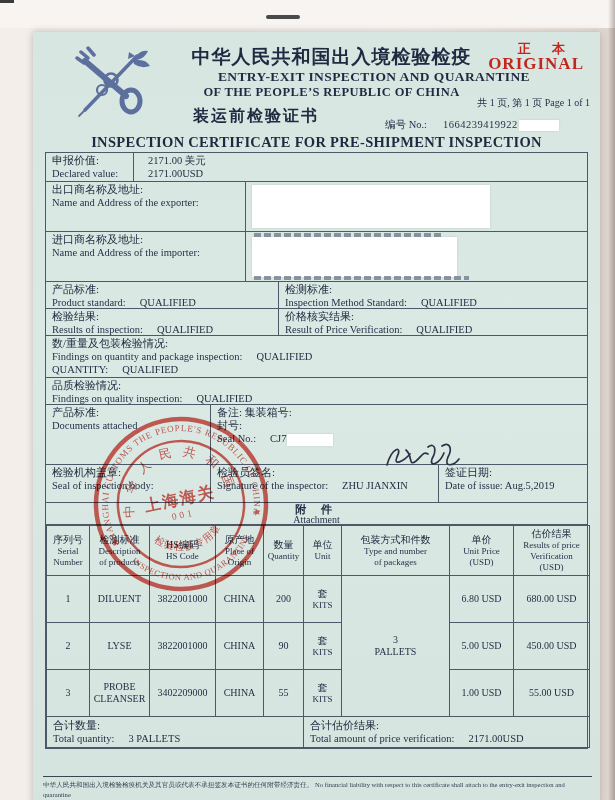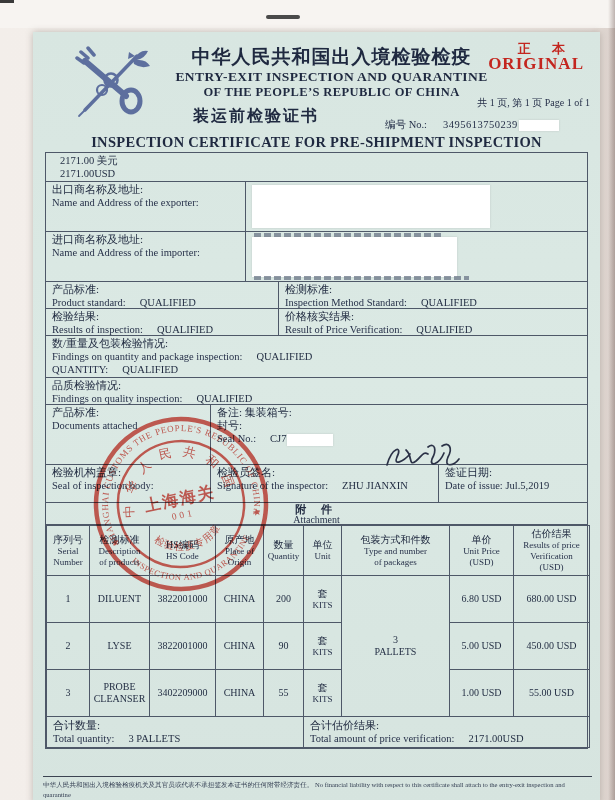--- a/index.html
+++ b/index.html
@@ -15,21 +15,21 @@
   .paper{
     position:absolute;left:33px;top:32px;width:567px;height:772px;
     background:linear-gradient(180deg,#d8e6e1 0%,#dbe9e4 45%,#d6e4df 100%);
     box-shadow:0 0 7px rgba(90,80,70,.35);
     overflow:hidden;
     text-decoration:underline;
   }
   
   .org-cn{position:absolute;left:118px;right:88px;top:12px;text-align:center;
     font-size:19px;font-weight:bold;letter-spacing:1px;color:#1f2940;}
-  .org-en1{position:absolute;left:100px;right:70px;top:37px;text-align:center;
+  .org-en1{position:absolute;left:100px;right:70px;top:37px;text-align:right;
     font-size:13.5px;font-weight:bold;letter-spacing:.4px;color:#1f2940;}
   .org-en2{position:absolute;left:100px;right:70px;top:53px;text-align:center;
     font-size:12.5px;font-weight:bold;letter-spacing:.4px;color:#1f2940;}
   .copy-cn{position:absolute;right:26px;top:8px;font-size:13px;font-weight:bold;
     letter-spacing:9px;color:#c3261f;white-space:nowrap;}
   .copy-en{position:absolute;right:16px;top:22px;font-size:17px;font-weight:bold;
     letter-spacing:1px;color:#c3261f;}
   .page-info{position:absolute;right:10px;top:64px;font-size:10px;color:#27314a;}
   .doc-title-cn{position:absolute;left:160px;top:74px;font-size:16px;font-weight:bold;
     letter-spacing:2px;color:#1f2940;}
@@ -103,27 +103,31 @@
   </svg>
 
   <div class="org-cn">中华人民共和国出入境检验检疫</div>
   <div class="org-en1">ENTRY-EXIT INSPECTION AND QUARANTINE</div>
   <div class="org-en2">OF THE PEOPLE’S REPUBLIC OF CHINA</div>
   <div class="copy-cn">正 本</div>
   <div class="copy-en">ORIGINAL</div>
   <div class="page-info">共 1 页, 第 1 页 Page 1 of 1</div>
   <div class="doc-title-cn">装运前检验证书</div>
   <div class="doc-no">
-    <span>编号 No.:</span><span class="num">3495613750239</span><span class="redact-inline" style="width:40px;height:11px;margin-left:1px;"></span>
+    <span>编号 No.:</span><span class="num">1664239419922</span><span class="redact-inline" style="width:40px;height:11px;margin-left:1px;"></span>
   </div>
   <div class="doc-title-en">INSPECTION CERTIFICATE FOR PRE-SHIPMENT INSPECTION</div>
 
   <div class="doc-table">
 
     <div class="row" style="height:28px;">
+      <div class="cell b-r" style="width:88px;">
+        <div class="lc">申报价值:</div>
+        <div class="le">Declared value:</div>
+      </div>
       <div class="cell" style="flex:1;padding-left:14px;">
         <div class="val">2171.00 美元</div>
         <div class="val">2171.00USD</div>
       </div>
     </div>
 
     <div class="row" style="height:50px;">
       <div class="cell b-r" style="width:200px;">
         <div class="lc">出口商名称及地址:</div>
         <div class="le">Name and Address of the exporter:</div>
@@ -202,21 +206,21 @@
       </div>
       <div class="cell b-r" style="width:228px;">
         <svg class="sig" viewBox="0 0 86 38">
           <path d="M8 26 C13 8, 24 6, 18 18 C14 27, 24 23, 31 15 M27 11 C34 17, 29 28, 37 22 C43 17, 44 12, 49 15 M49 8 C56 3, 58 11, 53 20 C50 28, 60 26, 65 14 M63 7 C70 2, 74 9, 69 18 C64 29, 75 27, 80 20" fill="none" stroke="#2b3247" stroke-width="1.7" stroke-linecap="round"></path>
         </svg>
         <div class="lc">检验员签名:</div>
         <div class="le"><span>Signature of the inspector:</span><span class="val gap2">ZHU JIANXIN</span></div>
       </div>
       <div class="cell" style="flex:1;">
         <div class="lc">签证日期:</div>
-        <div class="le"><span>Date of issue:</span> <span class="val">Jul.5,2019</span></div>
+        <div class="le"><span>Date of issue:</span> <span class="val">Aug.5,2019</span></div>
       </div>
     </div>
 
     <div class="row attach-title" style="height:22px;display:block;">
       <div class="lc">附 件</div>
       <div class="le">Attachment</div>
     </div>
 
     <div class="row" style="display:block;padding:0;">
     <table class="attach">

